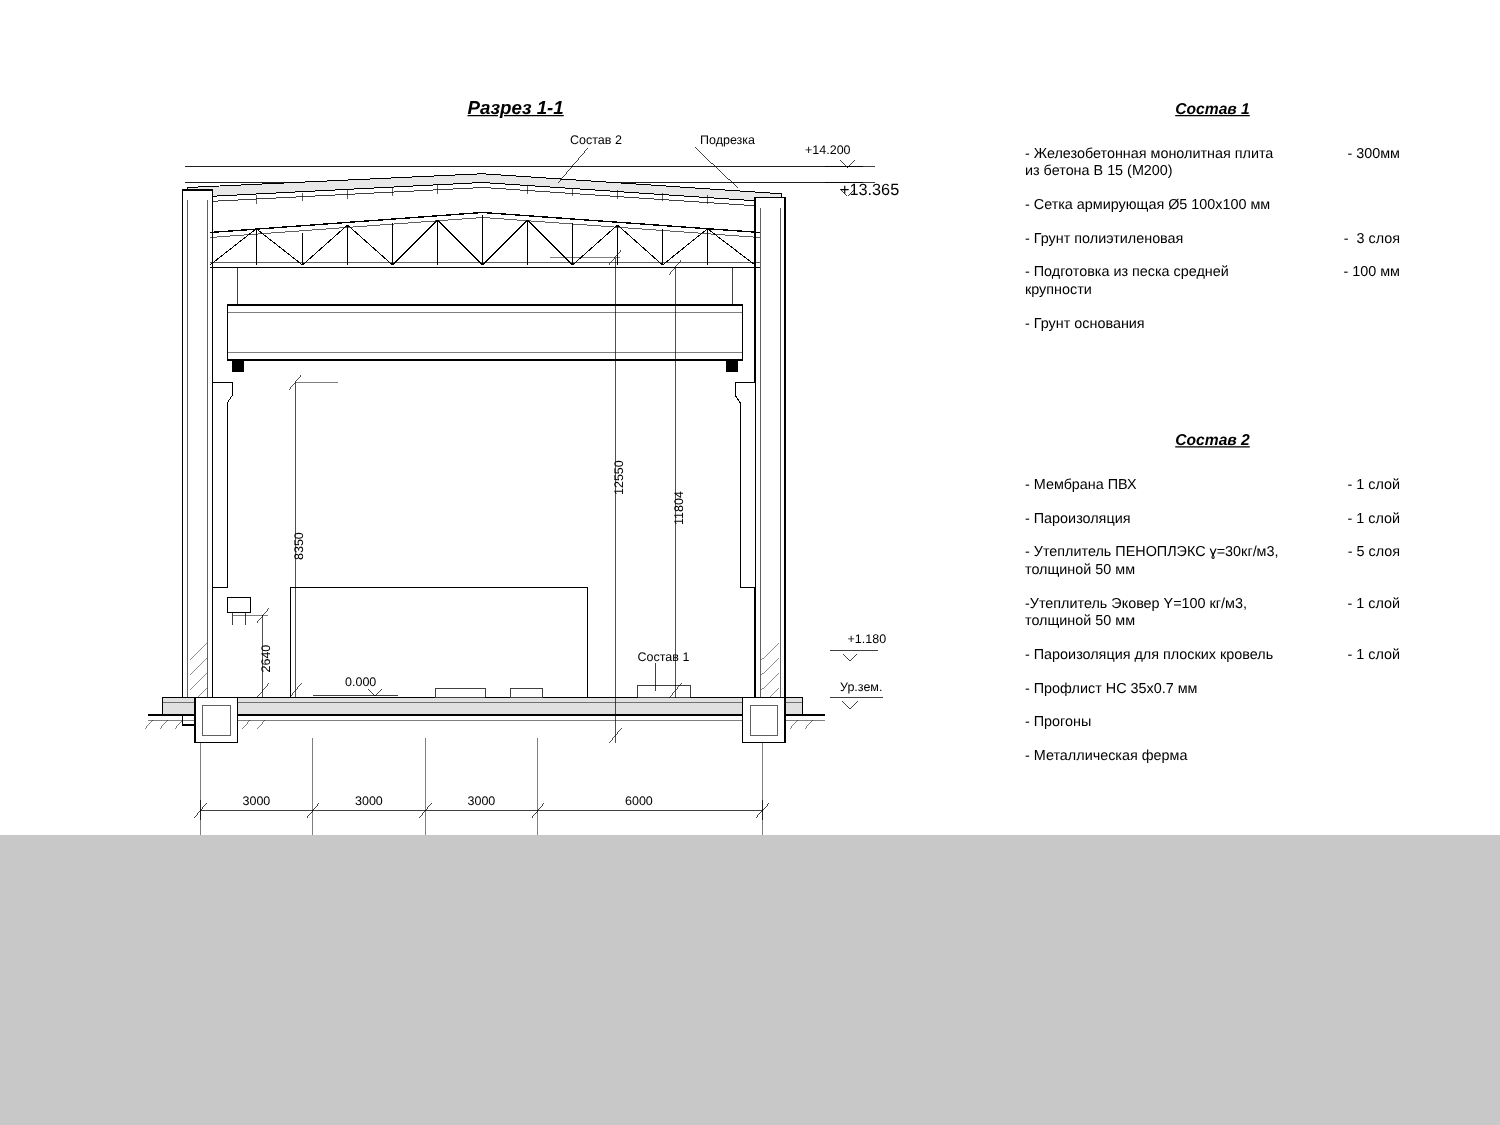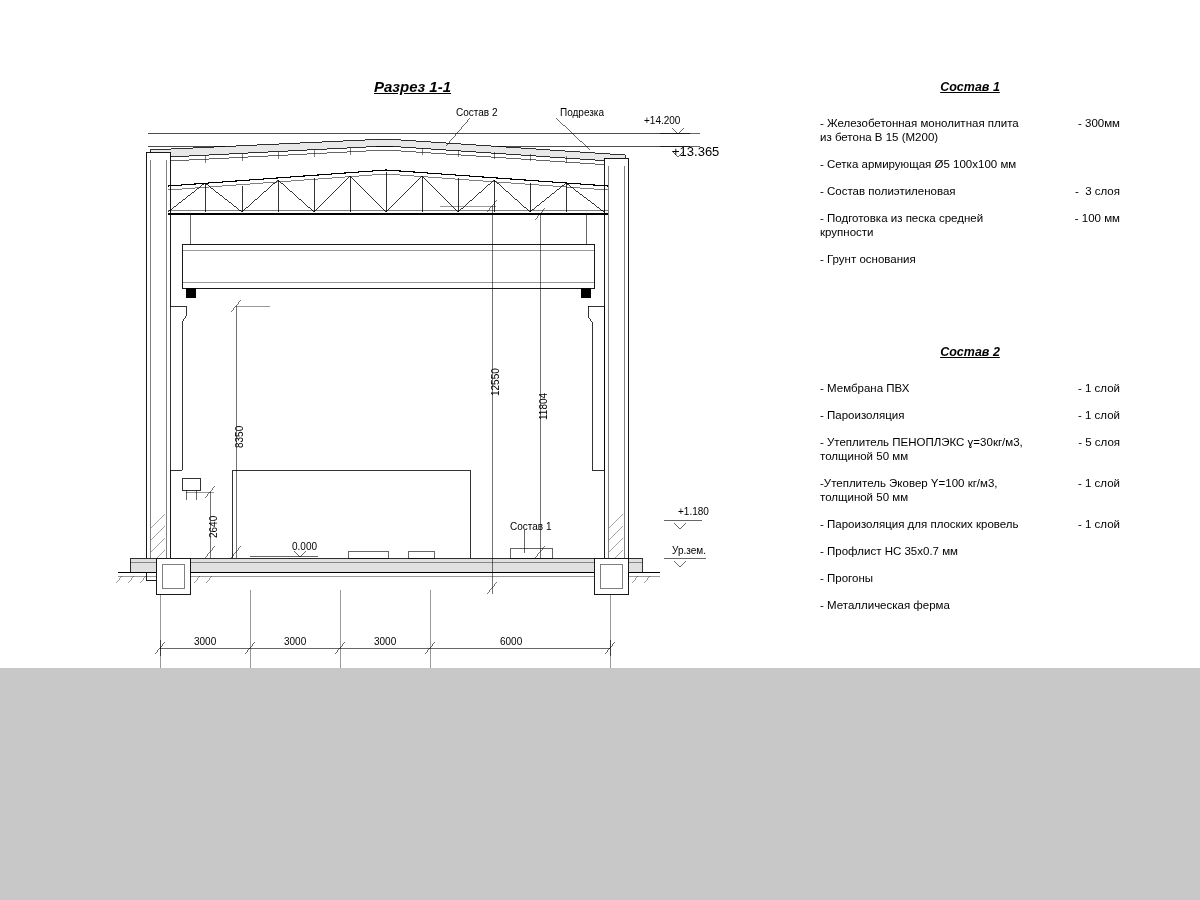--- a/index.html
+++ b/index.html
@@ -274,21 +274,21 @@
 
     <div class="txt" style="left:456px;top:106px;font-size:10px;">Состав 2</div>
     <div class="txt" style="left:560px;top:106px;font-size:10px;">Подрезка</div>
     <div class="txt" style="left:510px;top:520px;font-size:10px;">Состав 1</div>
 
     <div class="txt" style="left:644px;top:114px;font-size:10px;">+14.200</div>
     <div class="txt" style="left:672px;top:132px;font-size:13px;margin-top:13px;">+13.365</div>
     <div class="txt" style="left:678px;top:505px;font-size:10px;">+1.180</div>
     <div class="txt" style="left:672px;top:544px;font-size:10px;">Ур.зем.</div>
 
-    <div class="txt" style="left:292px;top:540px;font-size:10px;">0.000</div>
+    <div class="txt" style="left:276px;top:540px;font-size:10px;">0.000</div>
 
     <div class="txt rot90" style="left:489px;top:396px;font-size:10px;">12550</div>
     <div class="txt rot90" style="left:537px;top:420px;font-size:10px;">11804</div>
     <div class="txt rot90" style="left:233px;top:448px;font-size:10px;">8350</div>
     <div class="txt rot90" style="left:207px;top:538px;font-size:10px;">2640</div>
 
     <div class="txt" style="left:194px;top:635px;font-size:10px;">3000</div>
     <div class="txt" style="left:284px;top:635px;font-size:10px;">3000</div>
     <div class="txt" style="left:374px;top:635px;font-size:10px;">3000</div>
     <div class="txt" style="left:500px;top:635px;font-size:10px;">6000</div>
@@ -307,21 +307,21 @@
       <div class="spec-row">
         <div class="spec-left">- Железобетонная  монолитная плита
   из бетона В 15 (М200)</div>
         <div class="spec-right">- 300мм</div>
       </div>
       <div class="spec-row">
         <div class="spec-left">- Сетка армирующая Ø5 100х100 мм</div>
         <div class="spec-right"></div>
       </div>
       <div class="spec-row">
-        <div class="spec-left">- Состав полиэтиленовая</div>
+        <div class="spec-left">- Грунт полиэтиленовая</div>
         <div class="spec-right">-  3 слоя</div>
       </div>
       <div class="spec-row">
         <div class="spec-left">- Подготовка из песка средней
   крупности</div>
         <div class="spec-right">- 100 мм</div>
       </div>
       <div class="spec-row">
         <div class="spec-left">- Грунт основания</div>
         <div class="spec-right"></div>

